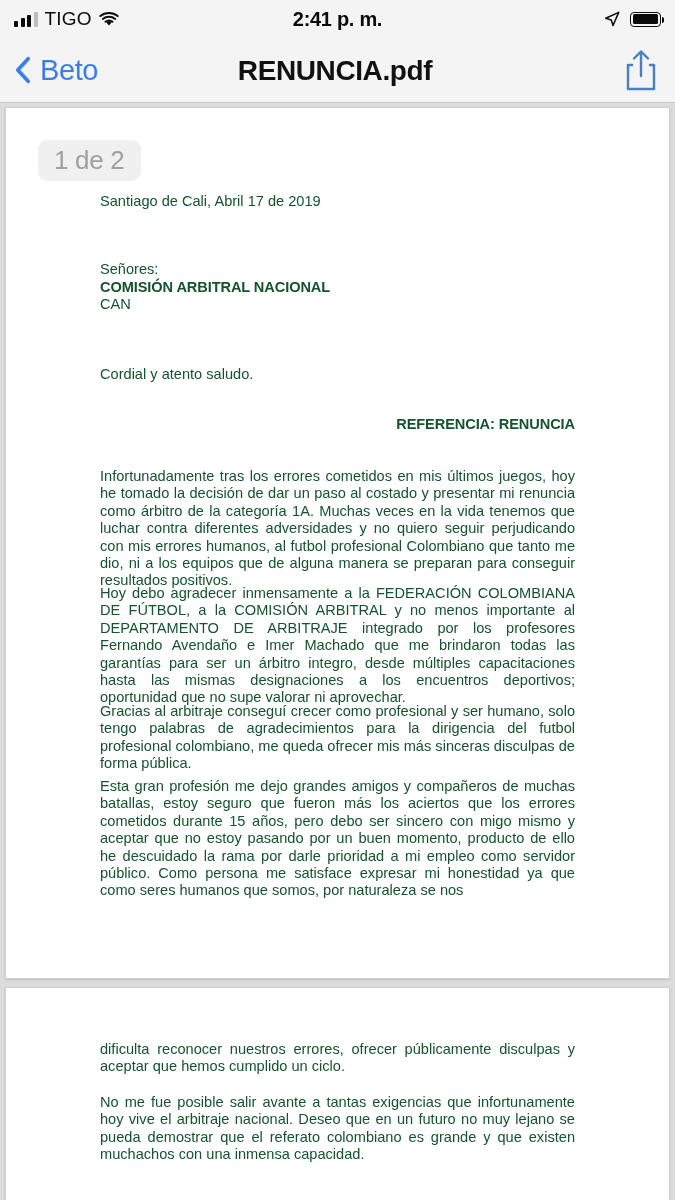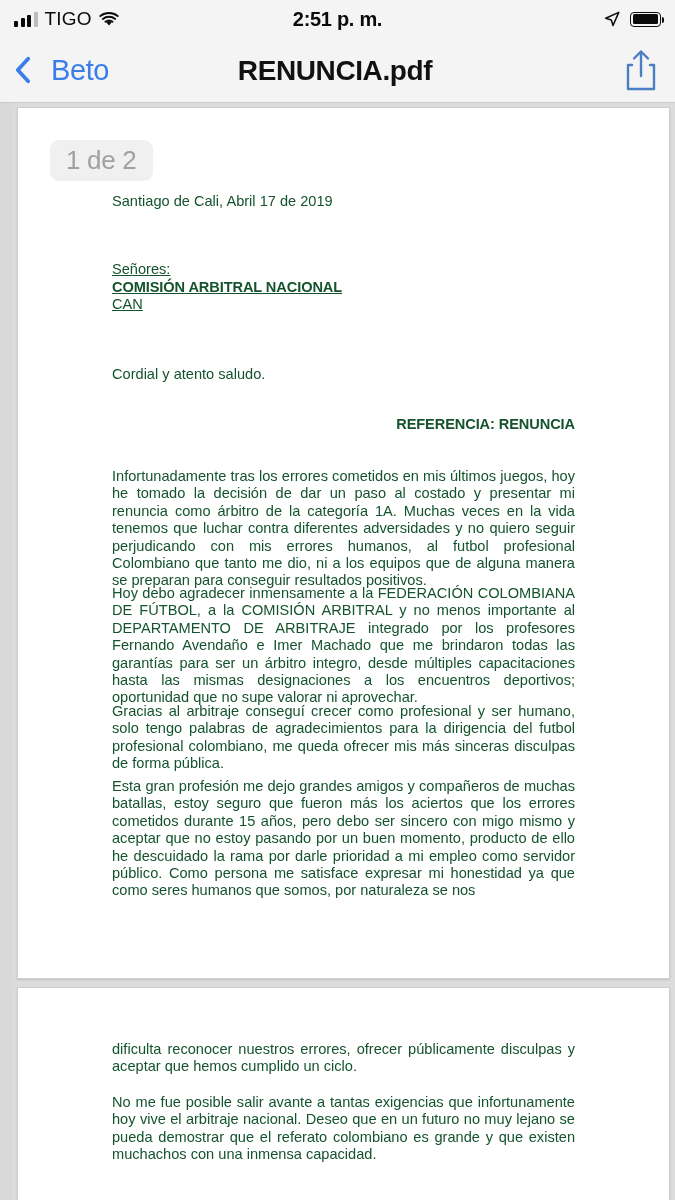--- a/index.html
+++ b/index.html
@@ -42,52 +42,52 @@
     width:2.2px; height:6px; background:#0b0b0b; border-radius:0 2px 2px 0;
   }
   .battery span{ display:block; height:100%; background:#0b0b0b; border-radius:1.5px; }
 
   
   .navbar{
     position:relative; height:65px; background:#f4f4f4;
     display:flex; align-items:center; padding:0 14px;
     border-bottom:1px solid #c9c9c9;
   }
-  .back{ display:flex; align-items:center; gap:20px; cursor:pointer;justify-content:flex-end; }
+  .back{ display:flex; align-items:center; gap:9px; cursor:pointer;justify-content:flex-end; }
   .chev{ width:17px; height:30px; }
   .back-label{ font-size:29px; color:#3b7eea; letter-spacing:-0.4px; }
   .navtitle{
     position:absolute; left:0; right:5px; top:0; height:65px;
     display:flex; align-items:center; justify-content:center;
     font-size:28px; font-weight:700; color:#111; letter-spacing:-0.4px;
     pointer-events:none;
   }
   .share{ margin-left:auto; width:40px; height:46px; cursor:pointer; }
 
   
-  .viewer{ position:absolute; top:103px; left:0; right:0; bottom:0; background:#dcdcdc;margin-left:12px; }
+  .viewer{ position:absolute; top:103px; left:0; right:0; bottom:0; background:#dcdcdc; }
   .pdfpage{
     position:relative; background:#fff;
     border:1px solid #cfcfcf;
     box-shadow:0 1px 2px rgba(0,0,0,0.12);
   }
   #page1{ margin:4px 5px 0 5px; height:872px; }
   #page2{ margin:8px 5px 0 5px; height:230px; }
 
   .pagebadge{
     position:absolute; left:32px; top:32px;
     background:#f0f0f0; color:#a0a0a0;
     border-radius:9px; padding:7px 16px 8px 16px;
     font-size:26px; letter-spacing:-0.3px; line-height:1;
   }
 
   .docbody{ position:absolute; left:94px; right:94px; top:0; }
   .doc-text{ color:#14532d; font-size:14.6px; line-height:17.4px; }
   .dateline{ position:absolute; top:85px; white-space:nowrap; }
-  .recipient{ position:absolute; top:153px; line-height:17.6px;text-decoration:underline; }
+  .recipient{ position:absolute; top:153px; line-height:17.6px; }
   .recipient b{ font-weight:700; letter-spacing:-0.1px; }
   .greeting{ position:absolute; top:258px; }
   .reference{
     position:absolute; top:308px; right:0; text-align:right;
     font-weight:700; white-space:nowrap; letter-spacing:-0.1px;
   }
   .para{ position:absolute; text-align:justify; }
   .p1{ top:360px; }
   .p2{ top:477px; }
   .p3{ top:595px; }
@@ -113,21 +113,21 @@
         <svg viewBox="0 0 24 18" width="20" height="15">
           <path d="M12 16.2 L8.6 12.3 a5.2 5.2 0 0 1 6.8 0 Z" fill="#0b0b0b"></path>
           <path d="M4.6 8.3 a11.5 11.5 0 0 1 14.8 0" stroke="#0b0b0b" stroke-width="2.3" fill="none" stroke-linecap="round"></path>
           <path d="M7.6 11.7 a7.2 7.2 0 0 1 8.8 0" stroke="#0b0b0b" stroke-width="2.1" fill="none" stroke-linecap="round"></path>
           <path d="M1.6 4.9 a16.5 16.5 0 0 1 20.8 0" stroke="#0b0b0b" stroke-width="2.3" fill="none" stroke-linecap="round"></path>
         </svg>
       </span>
     </div>
 
     <div class="sb-center">
-      <span class="sb-time">2:51 p. m.</span>
+      <span class="sb-time">2:41 p. m.</span>
     </div>
 
     <div class="sb-right">
       <span class="locarrow">
         <svg viewBox="0 0 20 20" width="18" height="18">
           <path d="M17.5 2.6 L3 9.1 l6.2 1.9 l1.9 6.2 Z" fill="none" stroke="#0b0b0b" stroke-width="1.7" stroke-linejoin="round"></path>
         </svg>
       </span>
       <span class="battery">
           <span></span>

